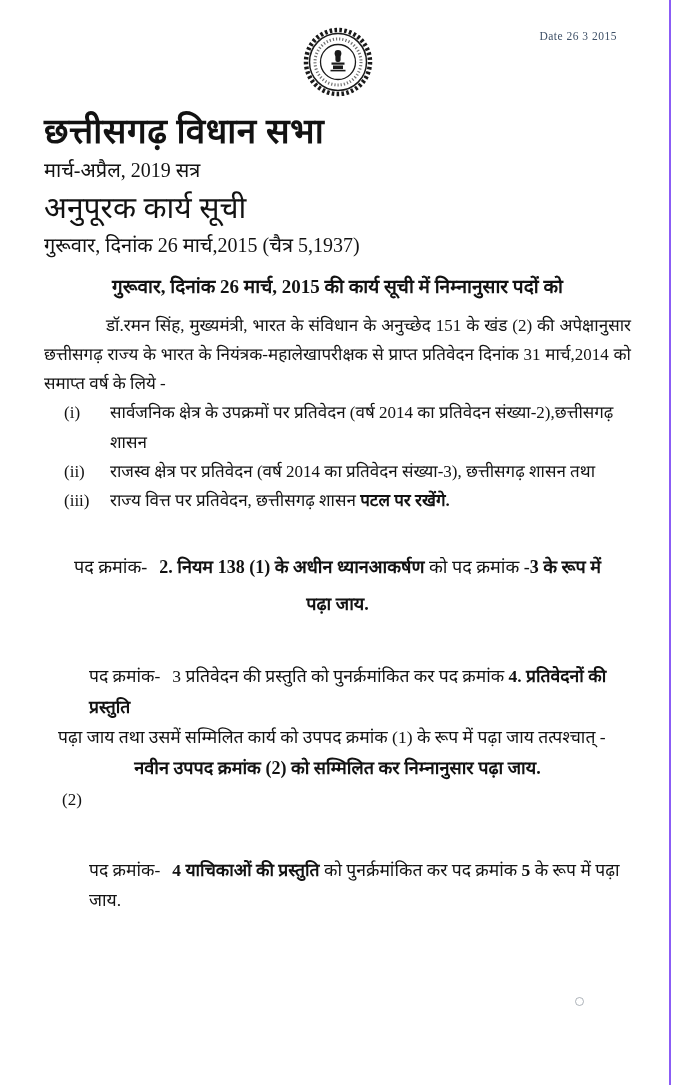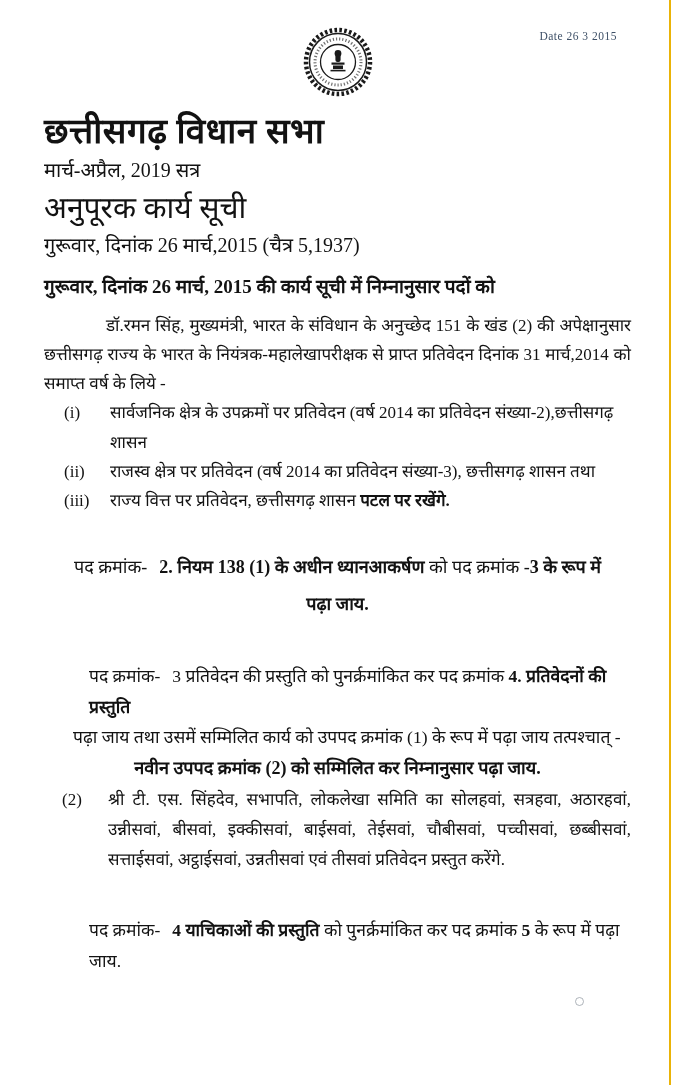--- a/index.html
+++ b/index.html
@@ -7,21 +7,21 @@
   .page {
     position: relative;
     width: 665px;
     height: 1085px;
     margin: 0 auto;
     background: #ffffff;
     color: #121212;
     font-family: "Liberation Serif", "DejaVu Serif", serif;
     padding: 22px 38px 0 38px;
     overflow: hidden;
-    border-right: 2px solid #eab308;
+    border-right: 2px solid #8b5cf6;
   }
   .date-note {
     position: absolute;
     top: 30px;
     right: 52px;
     font-size: 11.5px;
     color: #3d4f66;
     letter-spacing: 0.5px;
   }
   .seal-wrap { text-align: center; margin-top: 4px; }
@@ -34,21 +34,21 @@
     letter-spacing: 0.5px;
   }
   .session-line { font-size: 20px; margin-top: 3px; }
   .title-sub {
     font-size: 30px;
     font-weight: 400;
     margin: 3px 0 0 0;
   }
   .date-line { font-size: 20px; margin-top: 4px; }
   .intro {
-    text-align: left;
+    text-align: center;
     font-weight: 700;
     font-size: 19px;
     line-height: 2.25;
     margin-top: 8px;
   }
   .b { font-weight: 700; }
   .item-line { font-size: 17.5px; line-height: 1.75; }
   .label { margin-right: 12px; white-space: nowrap; }
   .item1-line { margin: 8px 0 0 72px; }
   .para-indent {
@@ -58,21 +58,21 @@
     text-indent: 62px;
     margin: 2px 0 0 0;
   }
   .roman-row { display: flex; font-size: 17px; line-height: 1.72; }
   .roman-row .marker { flex: 0 0 46px; margin-left: 20px; }
   .roman-row .rtext { flex: 1; }
   .block-center { text-align: center; }
   .item2-block { margin-top: 34px; font-size: 18px; line-height: 2.05; }
   .item3-block { margin-top: 38px; }
   .item3-l1 { margin-left: 45px; }
-  .item3-l2 { margin-left: 29px; }
+  .item3-l2 { margin-left: 14px; }
   .item3-l3 { text-align: center; font-weight: 700; font-size: 18px; }
   .sub-row { display: flex; font-size: 17px; line-height: 1.78; }
   .sub-row .marker { flex: 0 0 46px; margin-left: 18px; }
   .sub-row .stext { flex: 1; text-align: justify; }
   .item4-line { margin: 40px 0 0 45px; }
   .scan-artifact {
     position: absolute;
     right: 85px;
     top: 997px;
     width: 9px;
@@ -136,21 +136,20 @@
   </div>
 
   <div class="item3-block">
     <div class="item-line item3-l1">
       <span class="label">पद क्रमांक-</span><span>3 प्रतिवेदन की प्रस्तुति को पुनर्क्रमांकित कर पद क्रमांक </span><span class="b">4. प्रतिवेदनों की प्रस्तुति</span>
     </div>
     <div class="item-line item3-l2">पढ़ा जाय तथा उसमें सम्मिलित कार्य को उपपद क्रमांक (1) के रूप में पढ़ा जाय तत्पश्चात् -</div>
     <div class="item-line item3-l3">नवीन उपपद क्रमांक (2) को सम्मिलित कर निम्नानुसार पढ़ा जाय.</div>
     <div class="sub-row">
       <span class="marker">(2)</span>
-      <span class="stext">श्री टी. एस. सिंहदेव, सभापति, लोकलेखा समिति का सोलहवां, सत्रहवा, अठारहवां, उन्नीसवां, बीसवां, इक्कीसवां, बाईसवां, तेईसवां, चौबीसवां, पच्चीसवां, छब्बीसवां, सत्ताईसवां, अट्ठाईसवां, उन्नतीसवां एवं तीसवां प्रतिवेदन प्रस्तुत करेंगे.</span>
     </div>
   </div>
 
   <div class="item-line item4-line">
     <span class="label">पद क्रमांक-</span><span class="b">4 याचिकाओं की प्रस्तुति</span><span> को पुनर्क्रमांकित कर पद क्रमांक </span><span class="b">5</span><span> के रूप में पढ़ा जाय.</span>
   </div>
 
   <div class="scan-artifact"></div>
 
 </div>

